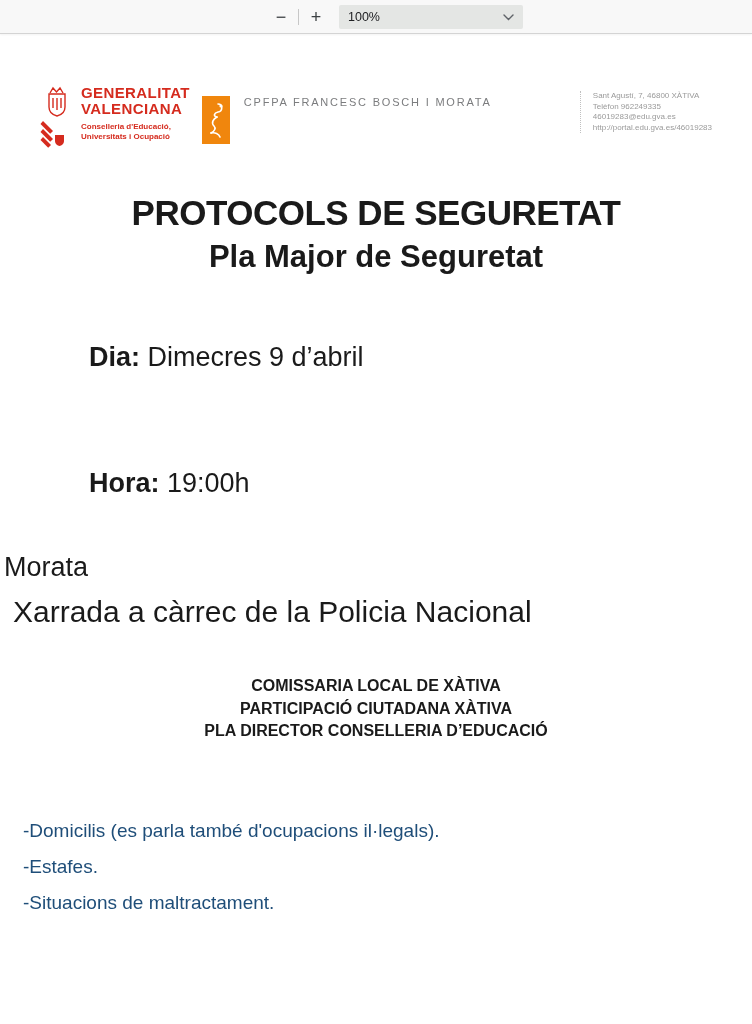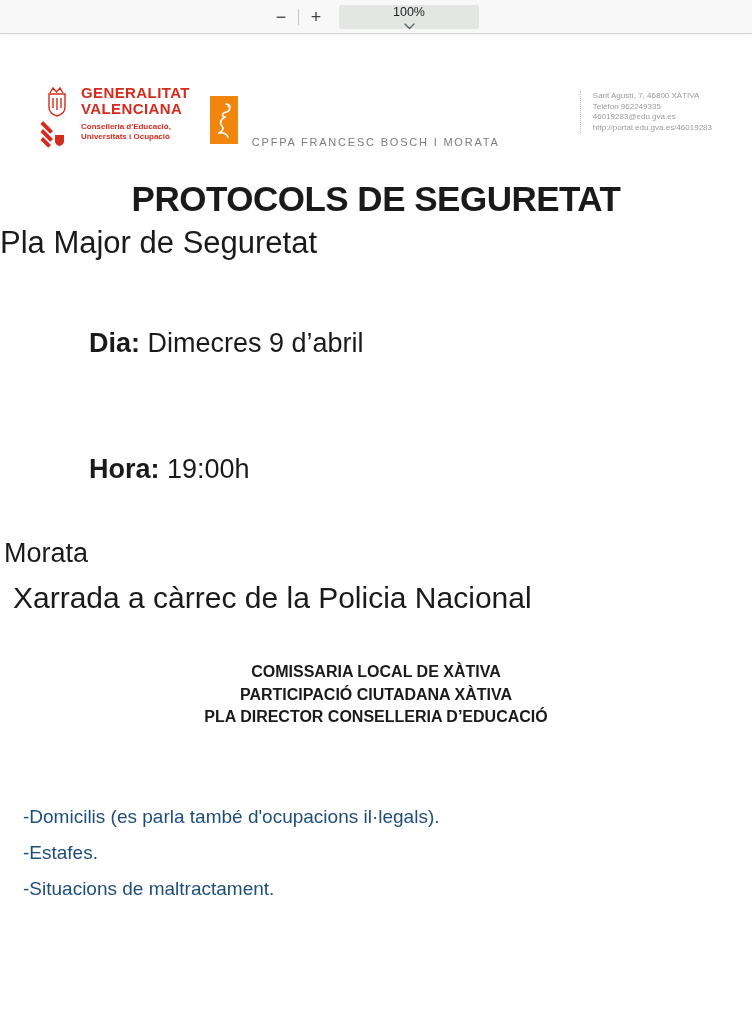--- a/index.html
+++ b/index.html
@@ -21,40 +21,40 @@
     border-bottom:1px solid #d4d4d4;
     box-shadow:0 1px 2px rgba(0,0,0,.05);
     display:flex;align-items:center;padding-left:268px;
   }
   .zoom-btn{
     width:26px;height:26px;border:none;background:none;padding:0;
     font-size:18px;line-height:26px;color:#3c4043;text-align:center;cursor:pointer;
   }
   .tb-divider{width:1px;height:16px;background:#c7c7c7;margin:0 4px;}
   .zoom-select{
-    width:140px;height:24px;margin-left:10px;background:var(--select-bg);
+    width:184px;height:24px;margin-left:10px;background:var(--select-bg);
     border-radius:2px;display:flex;align-items:center;justify-content:space-between;
-    padding:0 9px;font-size:12.5px;color:#202124;cursor:pointer;flex-direction:column;
+    padding:0 9px;font-size:12.5px;color:#202124;cursor:pointer;
   }
   
   .page{background:#fff;}
   .doc-header{display:flex;align-items:flex-start;margin:51px 40px 0 40px;height:74px;}
   .gva{display:flex;}
   .gva-text{margin-left:7px;color:var(--gva-red);}
   .gva-name{font-weight:bold;font-size:15px;line-height:16px;letter-spacing:.4px;}
   .gva-dept{font-size:8px;line-height:9.5px;margin-top:5px;font-weight:bold;}
-  .school{display:flex;align-items:flex-end;margin-left:20px;margin-top:11px;}
+  .school{display:flex;align-items:flex-start;margin-left:12px;margin-top:11px;}
   .school-name{margin-left:14px;font-size:11px;letter-spacing:1.8px;color:#7b7c7e;}
   .contact{
     margin-left:auto;margin-top:6px;border-left:1px dotted #c0c0c0;
     padding-left:12px;font-size:8px;line-height:10.5px;color:#9a9a9a;
   }
   
-  .title{text-align:center;font-size:35px;font-weight:bold;margin-top:21px;line-height:38px;letter-spacing:-.5px;}
-  .subtitle{text-align:left;font-size:31px;font-weight:normal;margin-top:8px;line-height:34px;}
+  .title{text-align:center;font-size:35px;font-weight:bold;margin-top:35px;line-height:38px;letter-spacing:-.5px;}
+  .subtitle{text-align:center;font-size:31px;font-weight:bold;margin-top:8px;line-height:34px;}
   .details{margin-top:20px;font-size:27px;line-height:42px;padding-left:44px;}
   .detail-row{white-space:pre-wrap;}
   .detail-label{font-weight:bold;}
   .location-wrap{font-size:27px;line-height:42px;padding-left:4px;}
   .talk-title{font-size:30px;line-height:38px;margin-top:5px;padding-left:13px;}
   .talk-title span{text-underline-offset:6px;text-decoration-thickness:2px;}
   .organizers{margin-top:44px;text-align:center;font-weight:bold;font-size:16px;line-height:22.5px;}
   .topics{margin-top:70px;padding-left:23px;font-size:19px;line-height:36px;color:var(--topics-blue);}
 </style>
 </head>

